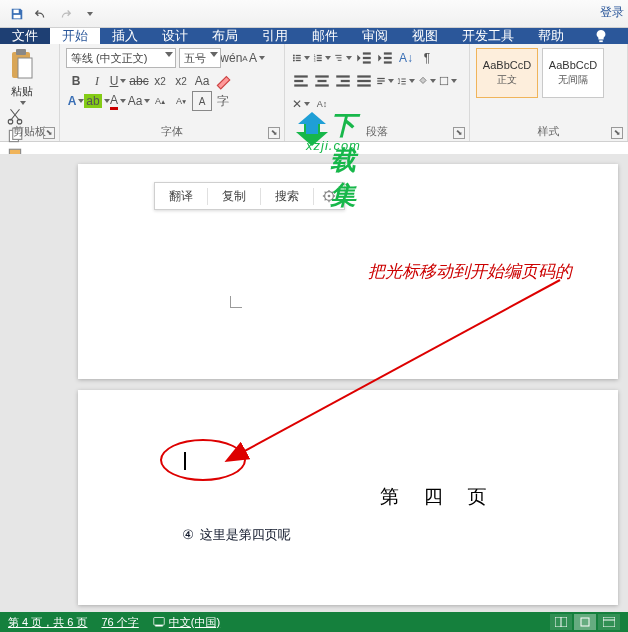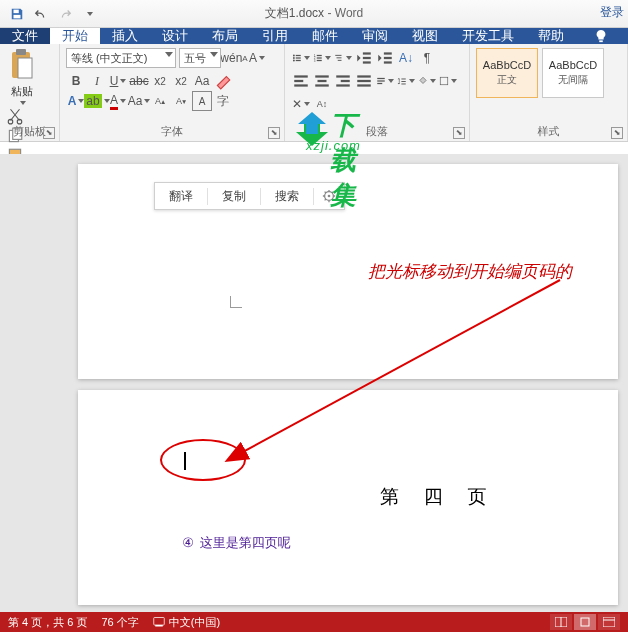--- a/index.html
+++ b/index.html
@@ -53,24 +53,24 @@
 .mini-toolbar{position:absolute;left:154px;top:28px;height:28px;background:#fff;border:1px solid #cfcfcf;display:flex;align-items:center;box-shadow:0 1px 3px rgba(0,0,0,0.15);}
 .mini-btn{padding:0 14px;display:flex;align-items:center;border-right:1px solid #e0e0e0;font-size:12px;color:#444;}
 .mini-btn:last-child{border-right:none;}
 .corner-mark{position:absolute;left:152px;top:130px;width:14px;height:14px;}
 .corner-mark::before{content:"";position:absolute;left:0;bottom:0;width:12px;height:1px;background:#9a9a9a;}
 .corner-mark::after{content:"";position:absolute;left:0;bottom:0;width:1px;height:12px;background:#9a9a9a;}
 .annot{position:absolute;left:368px;top:106px;font-family:"KaiTi","STKaiti",serif;font-size:17px;color:#c00;font-style:italic;}
 .cursor-mark{position:absolute;left:184px;top:298px;width:2px;height:18px;background:#000;}
 .ellipse{position:absolute;left:160px;top:285px;width:86px;height:42px;border:2px solid #d00;border-radius:50%;}
 .page-num{position:absolute;left:380px;top:330px;font-family:"SimSun",serif;font-size:19px;letter-spacing:10px;color:#000;}
-.page-text{position:absolute;left:180px;top:380px;font-size:13px;color:#4c1d95;}
+.page-text{position:absolute;left:180px;top:372px;font-size:13px;color:#0f172a;}
 .page-text .circ{display:inline-block;width:16px;text-align:center;}
 .arrow-svg{position:absolute;left:0;top:0;pointer-events:none;}
-.statusbar{position:absolute;left:0;right:0;bottom:0;height:20px;background:#b91c1c;color:#fff;display:flex;align-items:center;font-size:11px;padding:0 8px;gap:14px;}
+.statusbar{position:absolute;left:0;right:0;bottom:0;height:20px;background:#15803d;color:#fff;display:flex;align-items:center;font-size:11px;padding:0 8px;gap:14px;text-decoration:underline;}
 .statusbar .sep{flex:1;}
 .view-btns{display:flex;gap:2px;}
 .view-btn{width:22px;height:16px;background:rgba(255,255,255,0.12);display:flex;align-items:center;justify-content:center;}
 .view-btn.active{background:rgba(255,255,255,0.35);}
 .watermark{position:absolute;left:290px;top:110px;pointer-events:none;z-index:50;}
 .wm-icon{width:44px;height:44px;position:relative;}
 .wm-text1{font-size:26px;font-weight:bold;color:#17b74a;position:absolute;left:40px;top:-2px;font-style:italic;font-family:"Arial Black",sans-serif;}
 .wm-text2{font-size:13px;color:#17b74a;position:absolute;left:16px;top:28px;font-style:italic;letter-spacing:1px;}
 .dd{width:0;height:0;border-left:3px solid transparent;border-right:3px solid transparent;border-top:4px solid #666;display:inline-block;margin-left:2px;vertical-align:middle;}
 </style>
@@ -92,23 +92,20 @@
         </svg>
       </div>
     <div class="qat-btn">
         <svg viewBox="0 0 16 16">
           <path fill="none" stroke="#bbb" stroke-width="1.5" d="M5 12a5 5 0 0 1 5-5h3m-2-3l3 3-3 3"></path>
         </svg>
       </div>
     <div class="qat-btn">
         <span class="dd"></span>
       </div>
-  </div>
-  <div class="title-center">
-    <span class="fn">文档1.docx</span><span> - </span><span>Word</span>
   </div>
   <div class="login">登录</div>
 </div>
 
 <div class="tabbar">
   <div class="tab file">文件</div>
   <div class="tab active">开始</div>
   <div class="tab">插入</div>
   <div class="tab">设计</div>
   <div class="tab">布局</div>

